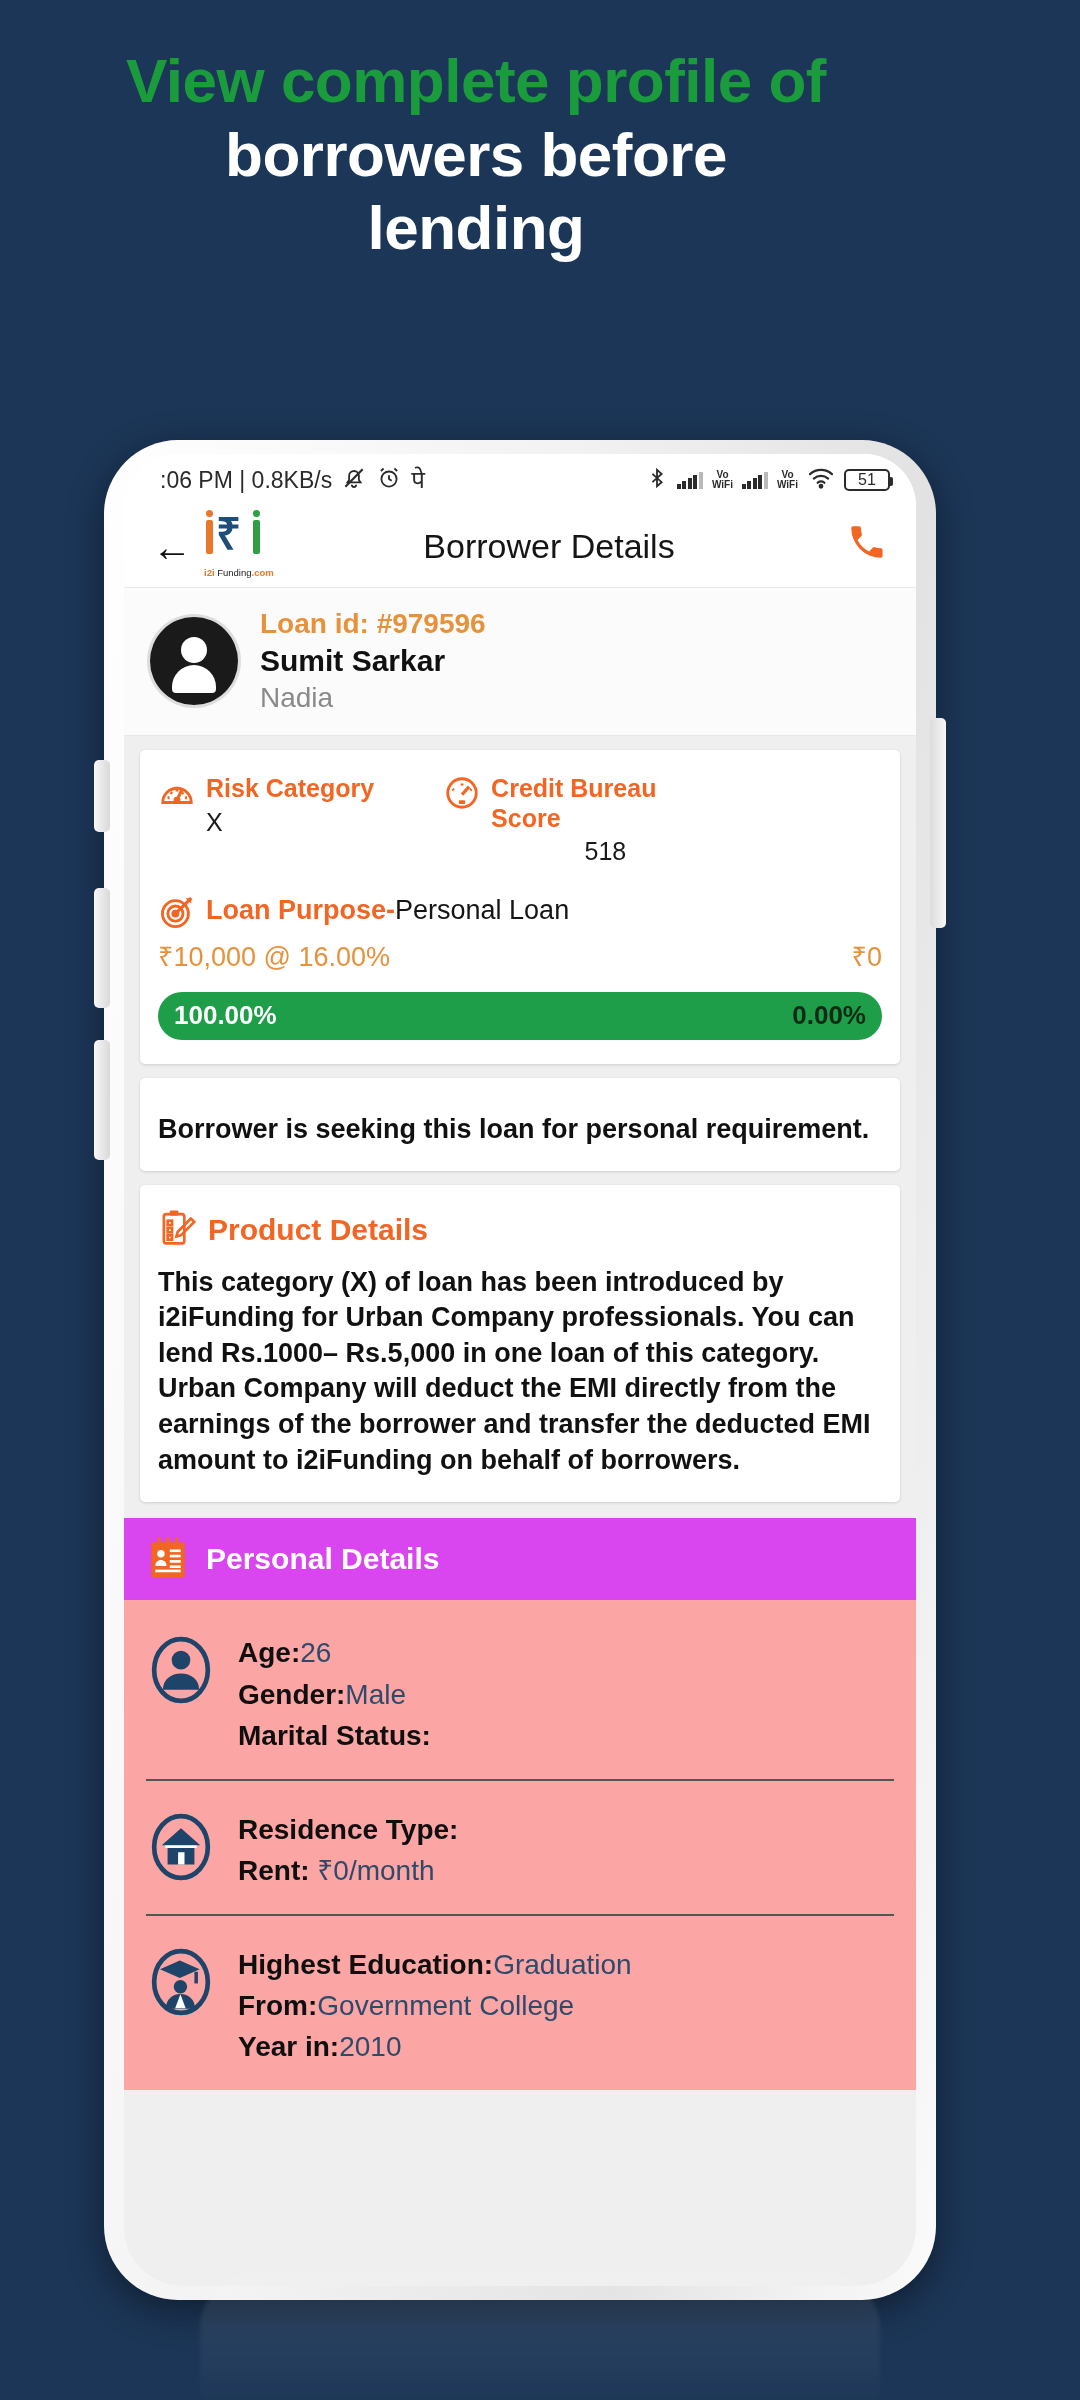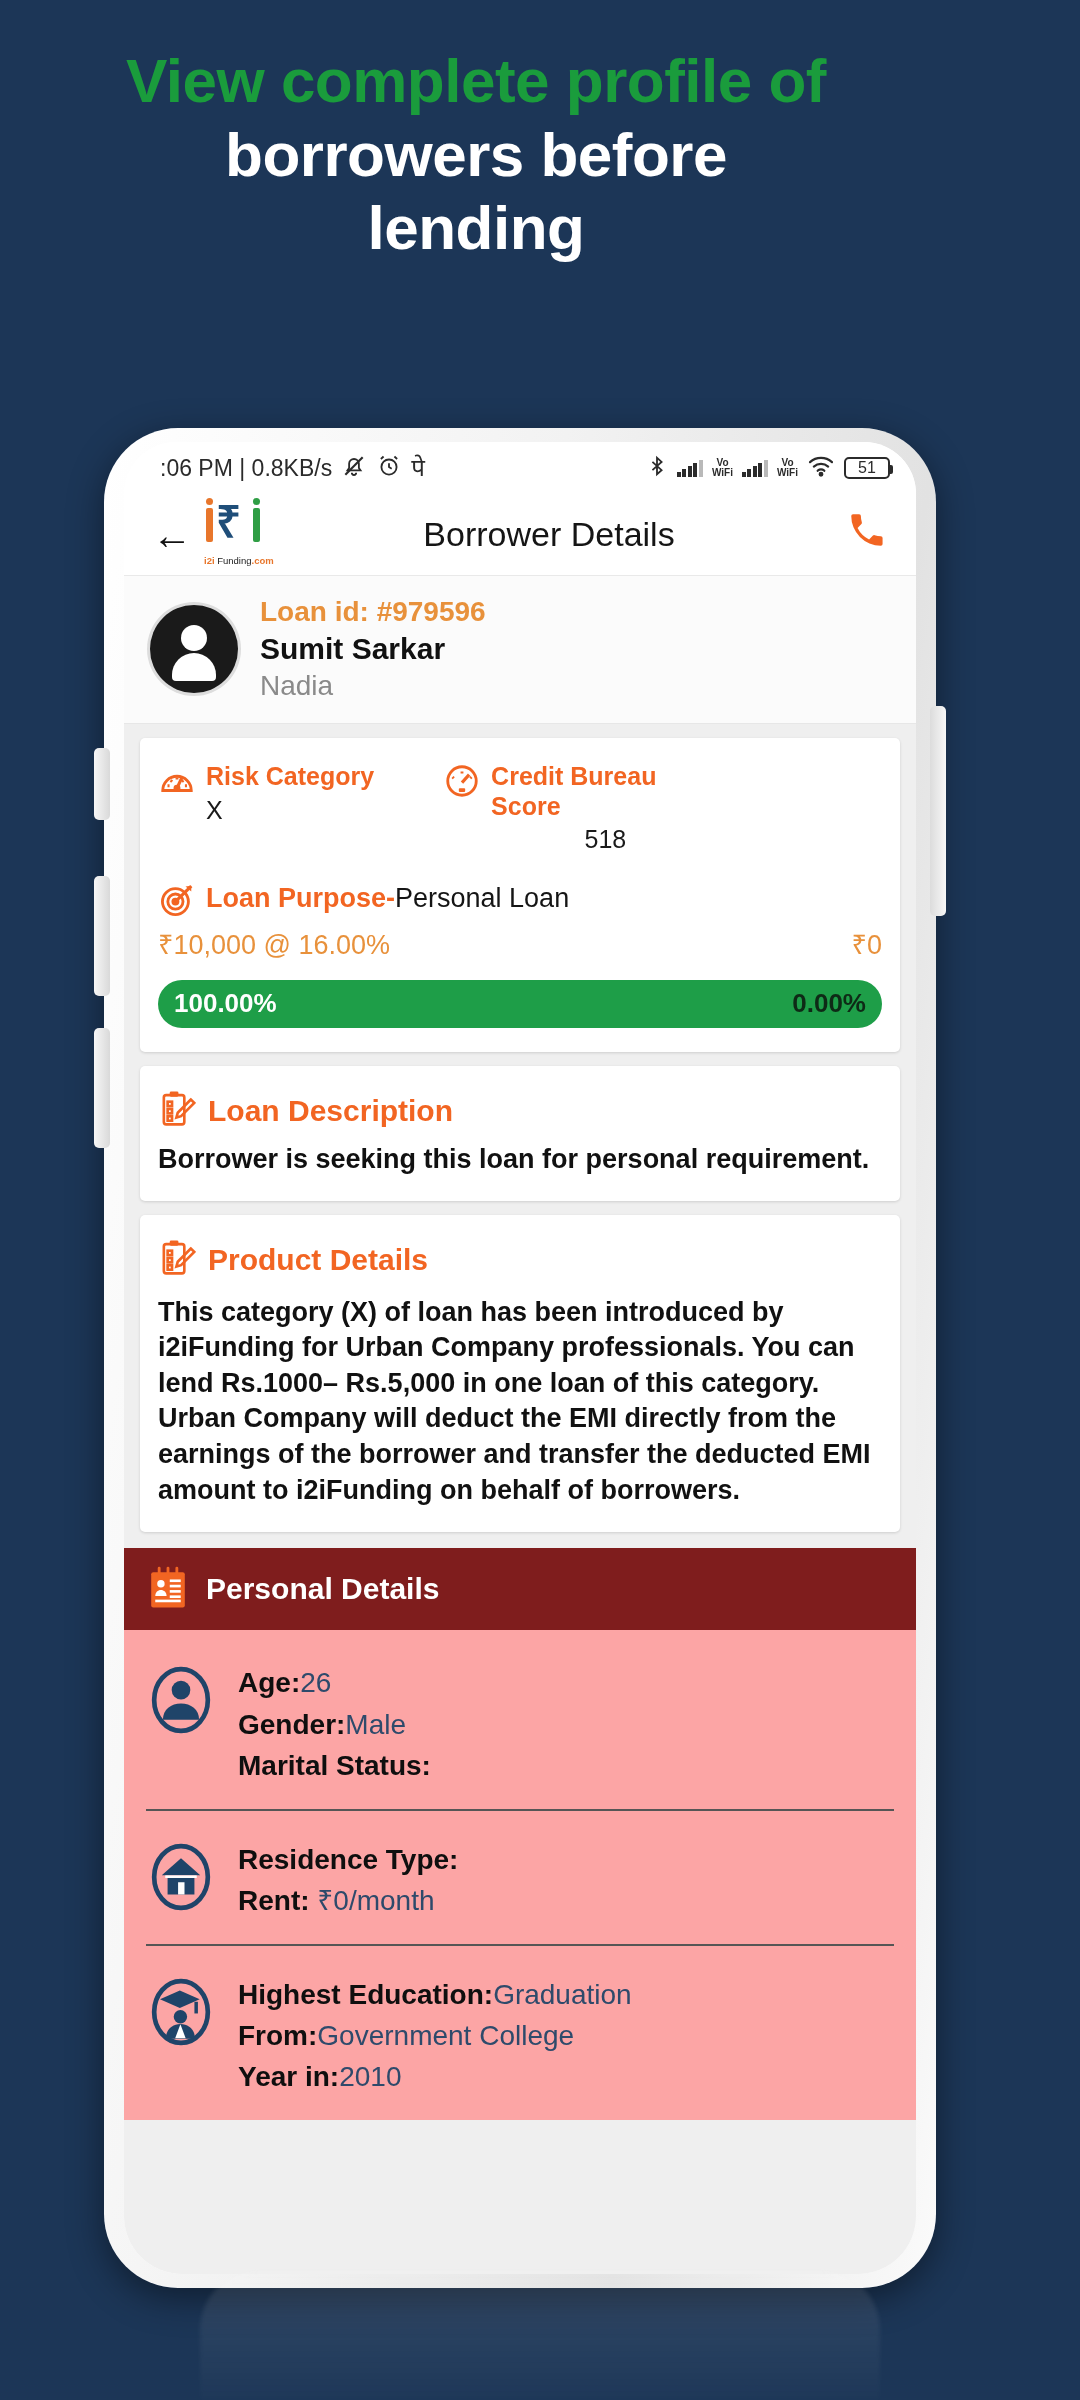--- a/index.html
+++ b/index.html
@@ -25,21 +25,21 @@
     display:block;
     padding:4px 0;
   }
   .promo .l1 { color:#1a9c3c; }
   .promo .l2, .promo .l3 { color:#ffffff; }
 
   
   .phone-wrap {
     position:absolute;
     left:78px;
-    top:428px;
+    top:440px;
     width:884px;
     height:1870px;
   }
   .phone-body {
     position:absolute;
     left:26px; top:0;
     width:832px; height:1860px;
     background:linear-gradient(100deg,#ffffff 0%,#f2f2f2 40%,#e2e2e2 72%,#fbfbfb 100%);
     border-radius:74px;
     box-shadow:0 10px 36px rgba(0,0,0,0.45);
@@ -177,21 +177,21 @@
   .progress .left { color:#ffffff; }
   .progress .right { color:#0e2a16; }
 
   .sec-head { display:flex; align-items:center; gap:12px; }
   .sec-head .mi { width:38px; height:42px; }
   .sec-title { color:#f26522; font-size:30px; font-weight:bold; }
   .sec-body { font-size:27px; color:#111; line-height:1.3; margin-top:10px; font-weight:bold; }
   .sec-body.prod { margin-top:14px; line-height:1.32; }
 
   .pd-header {
-    background:#7f1d1d; display:flex; align-items:center; gap:16px;
+    background:#d946ef; display:flex; align-items:center; gap:16px;
     padding:18px 22px; margin-top:16px;
   }
   .pd-header .pdi { width:44px; height:46px; flex:none; }
   .pd-title { color:#fff; font-size:30px; font-weight:bold; }
 
   .pd-body { background:#fca5a5; padding:4px 22px 0 22px; }
   .pd-row { display:flex; gap:22px; align-items:flex-start; padding:26px 0 22px 0; }
   .pd-row + .pd-row { border-top:2px solid #555; }
   .pd-ico { width:70px; height:80px; flex:none; }
   .pd-ico svg { width:70px; height:80px; display:block; }
@@ -373,33 +373,20 @@
           <div class="amt-v">₹0</div>
         </div>
 
         <div class="progress">
           <span class="left">100.00%</span>
           <span class="right">0.00%</span>
         </div>
       </div>
 
       <div class="card">
-        <div class="sec-head">
-          <span class="mi">
-            <svg viewBox="0 0 24 26" fill="none" stroke="#f26522" stroke-width="1.8">
-              <rect x="3" y="3.5" width="14" height="20" rx="1.6"></rect>
-              <rect x="7" y="1" width="6" height="3.6" rx="1" fill="#f26522" stroke="none"></rect>
-              <rect x="5.6" y="8" width="3" height="3"></rect>
-                <rect x="5.6" y="13" width="3" height="3"></rect>
-                <rect x="5.6" y="18" width="3" height="3"></rect>
-              <path d="M21.5 6.5 12.5 15.6l-.9 3.2 3.2-.9 9-9.1z"></path>
-            </svg>
-          </span>
-          <span class="sec-title">Loan Description</span>
-        </div>
         <div class="sec-body">Borrower is seeking this loan for personal requirement.</div>
       </div>
 
       <div class="card">
         <div class="sec-head">
           <span class="mi">
             <svg viewBox="0 0 24 26" fill="none" stroke="#f26522" stroke-width="1.8">
               <rect x="3" y="3.5" width="14" height="20" rx="1.6"></rect>
               <rect x="7" y="1" width="6" height="3.6" rx="1" fill="#f26522" stroke="none"></rect>
               <rect x="5.6" y="8" width="3" height="3"></rect>

